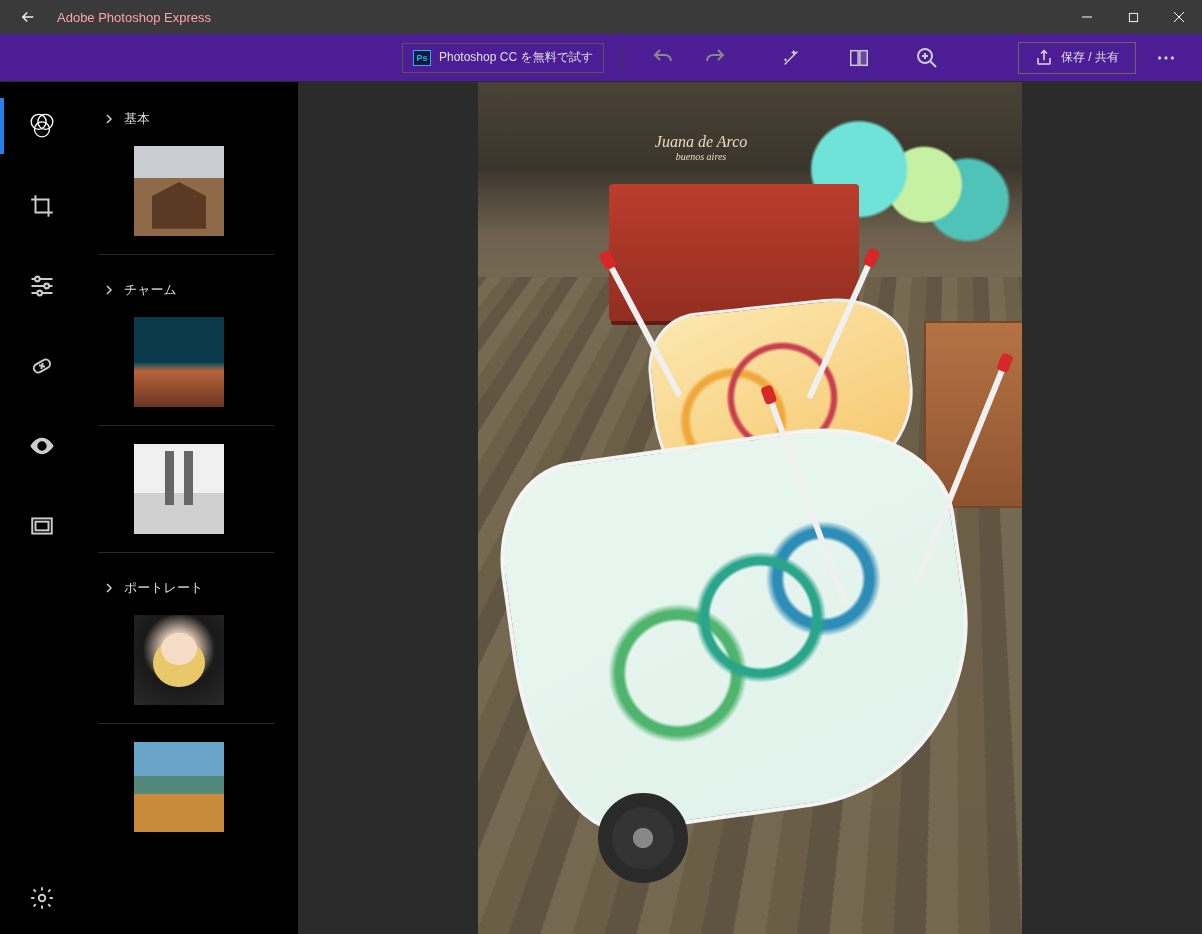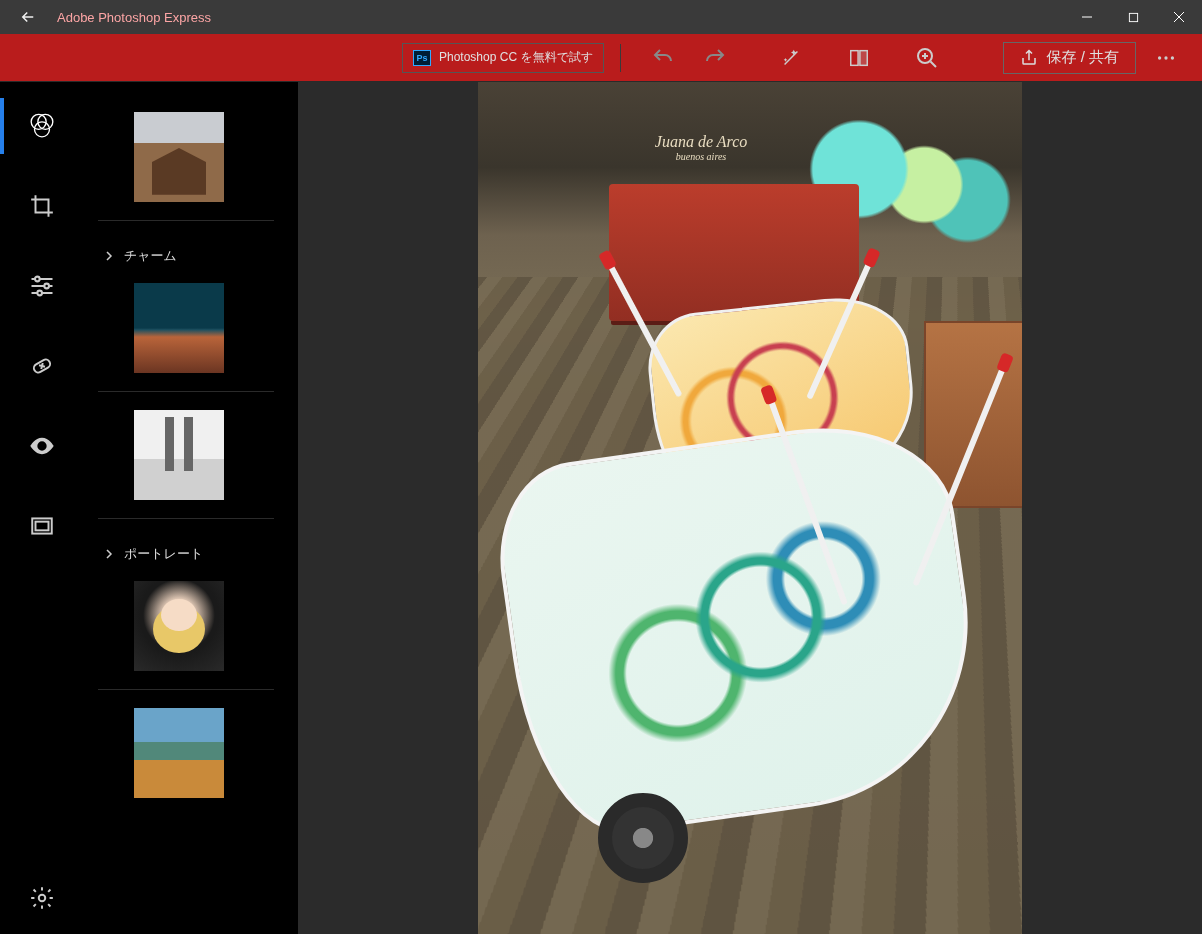--- a/index.html
+++ b/index.html
@@ -36,21 +36,21 @@
   height: 34px;
   display: flex;
   align-items: center;
   justify-content: center;
   cursor: pointer;
   color: #fff;
 }
 
 .toolbar {
   height: 48px;
-  background: #b91c1c;
+  background: #4c1d95;
   display: flex;
   align-items: center;
   padding: 0 12px;
   gap: 0;
   border-bottom: 1px solid #2a2a2a;
 }
 .toolbar .spacer-left { width: 390px; }
 .cc-promo {
   border: 1px solid #555;
   height: 30px;
@@ -88,21 +88,21 @@
   cursor: pointer;
   color: #ccc;
 }
 .save-btn {
   border: 1px solid #666;
   height: 32px;
   display: flex;
   align-items: center;
   padding: 0 16px;
   gap: 8px;
-  font-size: 15px;
+  font-size: 12px;
   cursor: pointer;
   margin-left: auto;
 }
 .more-btn {
   width: 48px;
   display: flex;
   align-items: center;
   justify-content: center;
   cursor: pointer;
   margin-left: 6px;
@@ -445,20 +445,26 @@
     <div class="left-tool settings">
       <svg width="26" height="26" viewBox="0 0 24 24" fill="none" stroke="#ccc" stroke-width="1.8">
           <circle cx="12" cy="12" r="3"></circle>
           <path d="M12 2v3M12 19v3M4.2 4.2l2.1 2.1M17.7 17.7l2.1 2.1M2 12h3M19 12h3M4.2 19.8l2.1-2.1M17.7 6.3l2.1-2.1"></path>
         </svg>
     </div>
   </div>
 
   <div class="panel">
     <div class="panel-section">
+      <div class="panel-header">
+        <svg width="10" height="10" viewBox="0 0 10 10">
+            <path d="M3 1l4 4-4 4" fill="none" stroke="#ccc" stroke-width="1.5"></path>
+          </svg>
+        <span>基本</span>
+      </div>
       <div class="thumb t-basic"></div>
       <div class="panel-divider"></div>
     </div>
 
     <div class="panel-section">
       <div class="panel-header">
         <svg width="10" height="10" viewBox="0 0 10 10">
             <path d="M3 1l4 4-4 4" fill="none" stroke="#ccc" stroke-width="1.5"></path>
           </svg>
         <span>チャーム</span>

